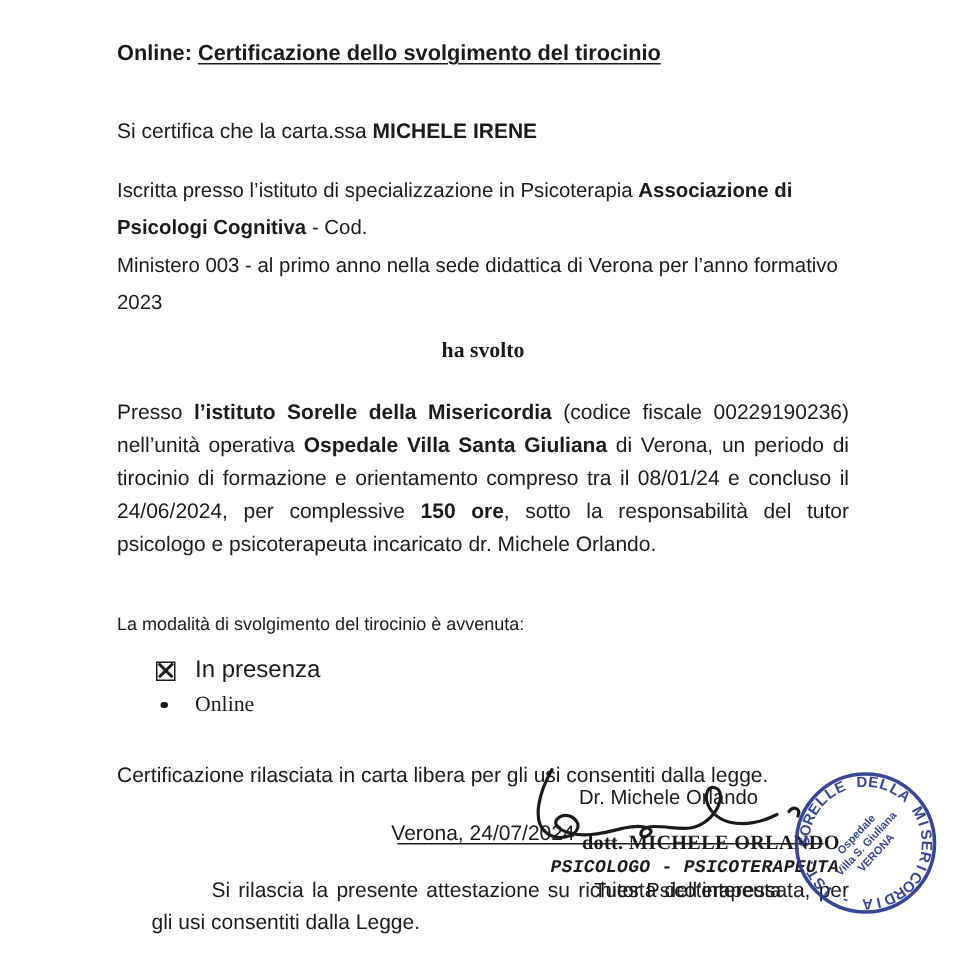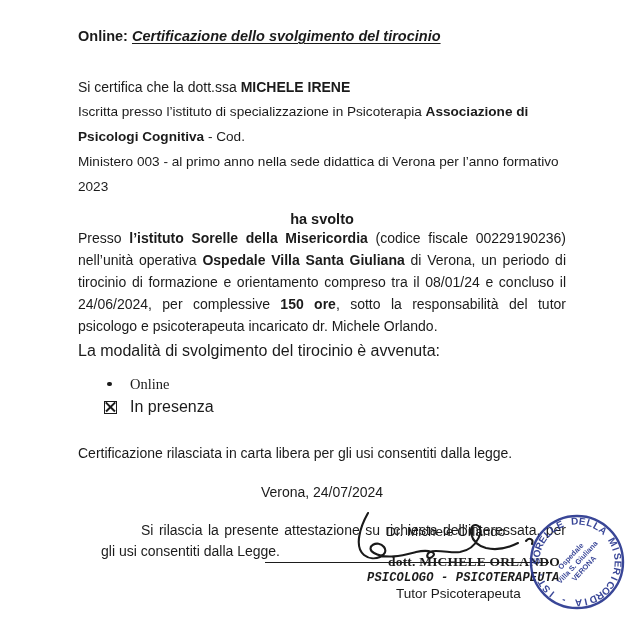--- a/index.html
+++ b/index.html
@@ -3,27 +3,27 @@
 <meta charset="utf-8">
 <style>
   html,body{margin:0;padding:0;}
   body{
     width:640px;height:640px;background:#ffffff;position:relative;overflow:hidden;
     font-family:"Liberation Sans",sans-serif;color:#1b1b1b;
     -webkit-font-smoothing:antialiased;
   }
   .doc{position:absolute;left:78px;top:28px;width:488px;}
   .subject{font-weight:bold;font-size:14.5px;}
-  .subject .u{text-decoration:underline;text-decoration-thickness:1.4px;text-underline-offset:2px;font-style:italic;}
+  .subject .u{text-decoration:underline;text-decoration-thickness:1.4px;text-underline-offset:2px;}
   .intro{margin-top:35px;line-height:17.5px;font-size:14px;}
-  .enrolled{margin-top:2px;line-height:25px;font-size:13.6px;}
+  .enrolled{margin-top:17px;line-height:25px;font-size:13.6px;}
   b{font-weight:bold;}
-  .performed{margin-top:12px;text-align:center;font-weight:bold;font-size:14.5px;}
-  .internship{line-height:22px;text-align:justify;font-size:14px;}
-  .modality-heading{margin-top:5px;font-size:16px;}
+  .performed{margin-top:12px;text-align:center;font-weight:bold;font-size:14.5px;font-family:Liberation Serif, serif;}
+  .internship{margin-top:20px;line-height:22px;text-align:justify;font-size:14px;}
+  .modality-heading{margin-top:36px;font-size:12px;}
   .options{margin-top:13px;margin-left:26px;}
   .option{display:flex;align-items:center;height:23px;}
   .marker-cell{width:26px;display:flex;align-items:center;}
   .checkbox{width:11px;height:11px;border:1.4px solid #1b1b1b;position:relative;display:inline-block;}
   .checkbox::before,.checkbox::after{content:"";position:absolute;left:-1px;right:-1px;top:4.5px;height:1.6px;background:#1b1b1b;}
   .checkbox::before{transform:rotate(45deg);}
   .checkbox::after{transform:rotate(-45deg);}
   .bullet{width:4.5px;height:4.5px;border-radius:50%;background:#1b1b1b;display:inline-block;margin-left:3px;}
   .serif-label{font-family:"Liberation Serif",serif;font-size:14.5px;}
   .release{margin-top:26px;font-size:14px;}
@@ -42,48 +42,48 @@
 </head>
 <body>
 
 <div class="doc">
 
   <div class="subject">
     <span>Online: </span><span class="u">Certificazione dello svolgimento del tirocinio</span>
   </div>
 
   <div class="intro">
-    <div><span>Si certifica che la dott.ssa </span><b>MICHELE IRENE</b></div>
+    <div><span>Si certifica che la carta.ssa </span><b>MICHELE IRENE</b></div>
   </div>
 
   <div class="enrolled">
     <span>Iscritta presso l’istituto di specializzazione in Psicoterapia </span><b>Associazione di Psicologi Cognitiva</b><span> - Cod.</span><br>
     <span>Ministero 003 - al primo anno nella sede didattica di Verona per l’anno formativo 2023</span>
   </div>
 
   <div class="performed">ha svolto</div>
 
   <div class="internship">
     <span>Presso </span><b>l’istituto Sorelle della Misericordia</b><span> (codice fiscale 00229190236) nell’unità operativa </span><b>Ospedale Villa Santa Giuliana</b><span> di Verona, un periodo di tirocinio di formazione e orientamento compreso tra il 08/01/24 e concluso il 24/06/2024, per complessive </span><b>150 ore</b><span>, sotto la responsabilità del tutor psicologo e psicoterapeuta incaricato dr. Michele Orlando.</span>
   </div>
 
   <div class="modality-heading">La modalità di svolgimento del tirocinio è avvenuta:</div>
 
   <div class="options">
     <div class="option">
       <span class="marker-cell">
+          <span class="checkbox"></span>
+        </span>
+      <span>In presenza</span>
+    </div>
+    <div class="option">
+      <span class="marker-cell">
           <span class="bullet"></span>
         </span>
       <span class="serif-label">Online</span>
-    </div>
-    <div class="option">
-      <span class="marker-cell">
-          <span class="checkbox"></span>
-        </span>
-      <span>In presenza</span>
     </div>
   </div>
 
   <div class="release">Certificazione rilasciata in carta libera per gli usi consentiti dalla legge.</div>
 
   <div class="place-date">Verona, 24/07/2024</div>
 
   <div class="closing">Si rilascia la presente attestazione su richiesta dell’interessata, per gli usi consentiti dalla Legge.</div>
 
 </div>

